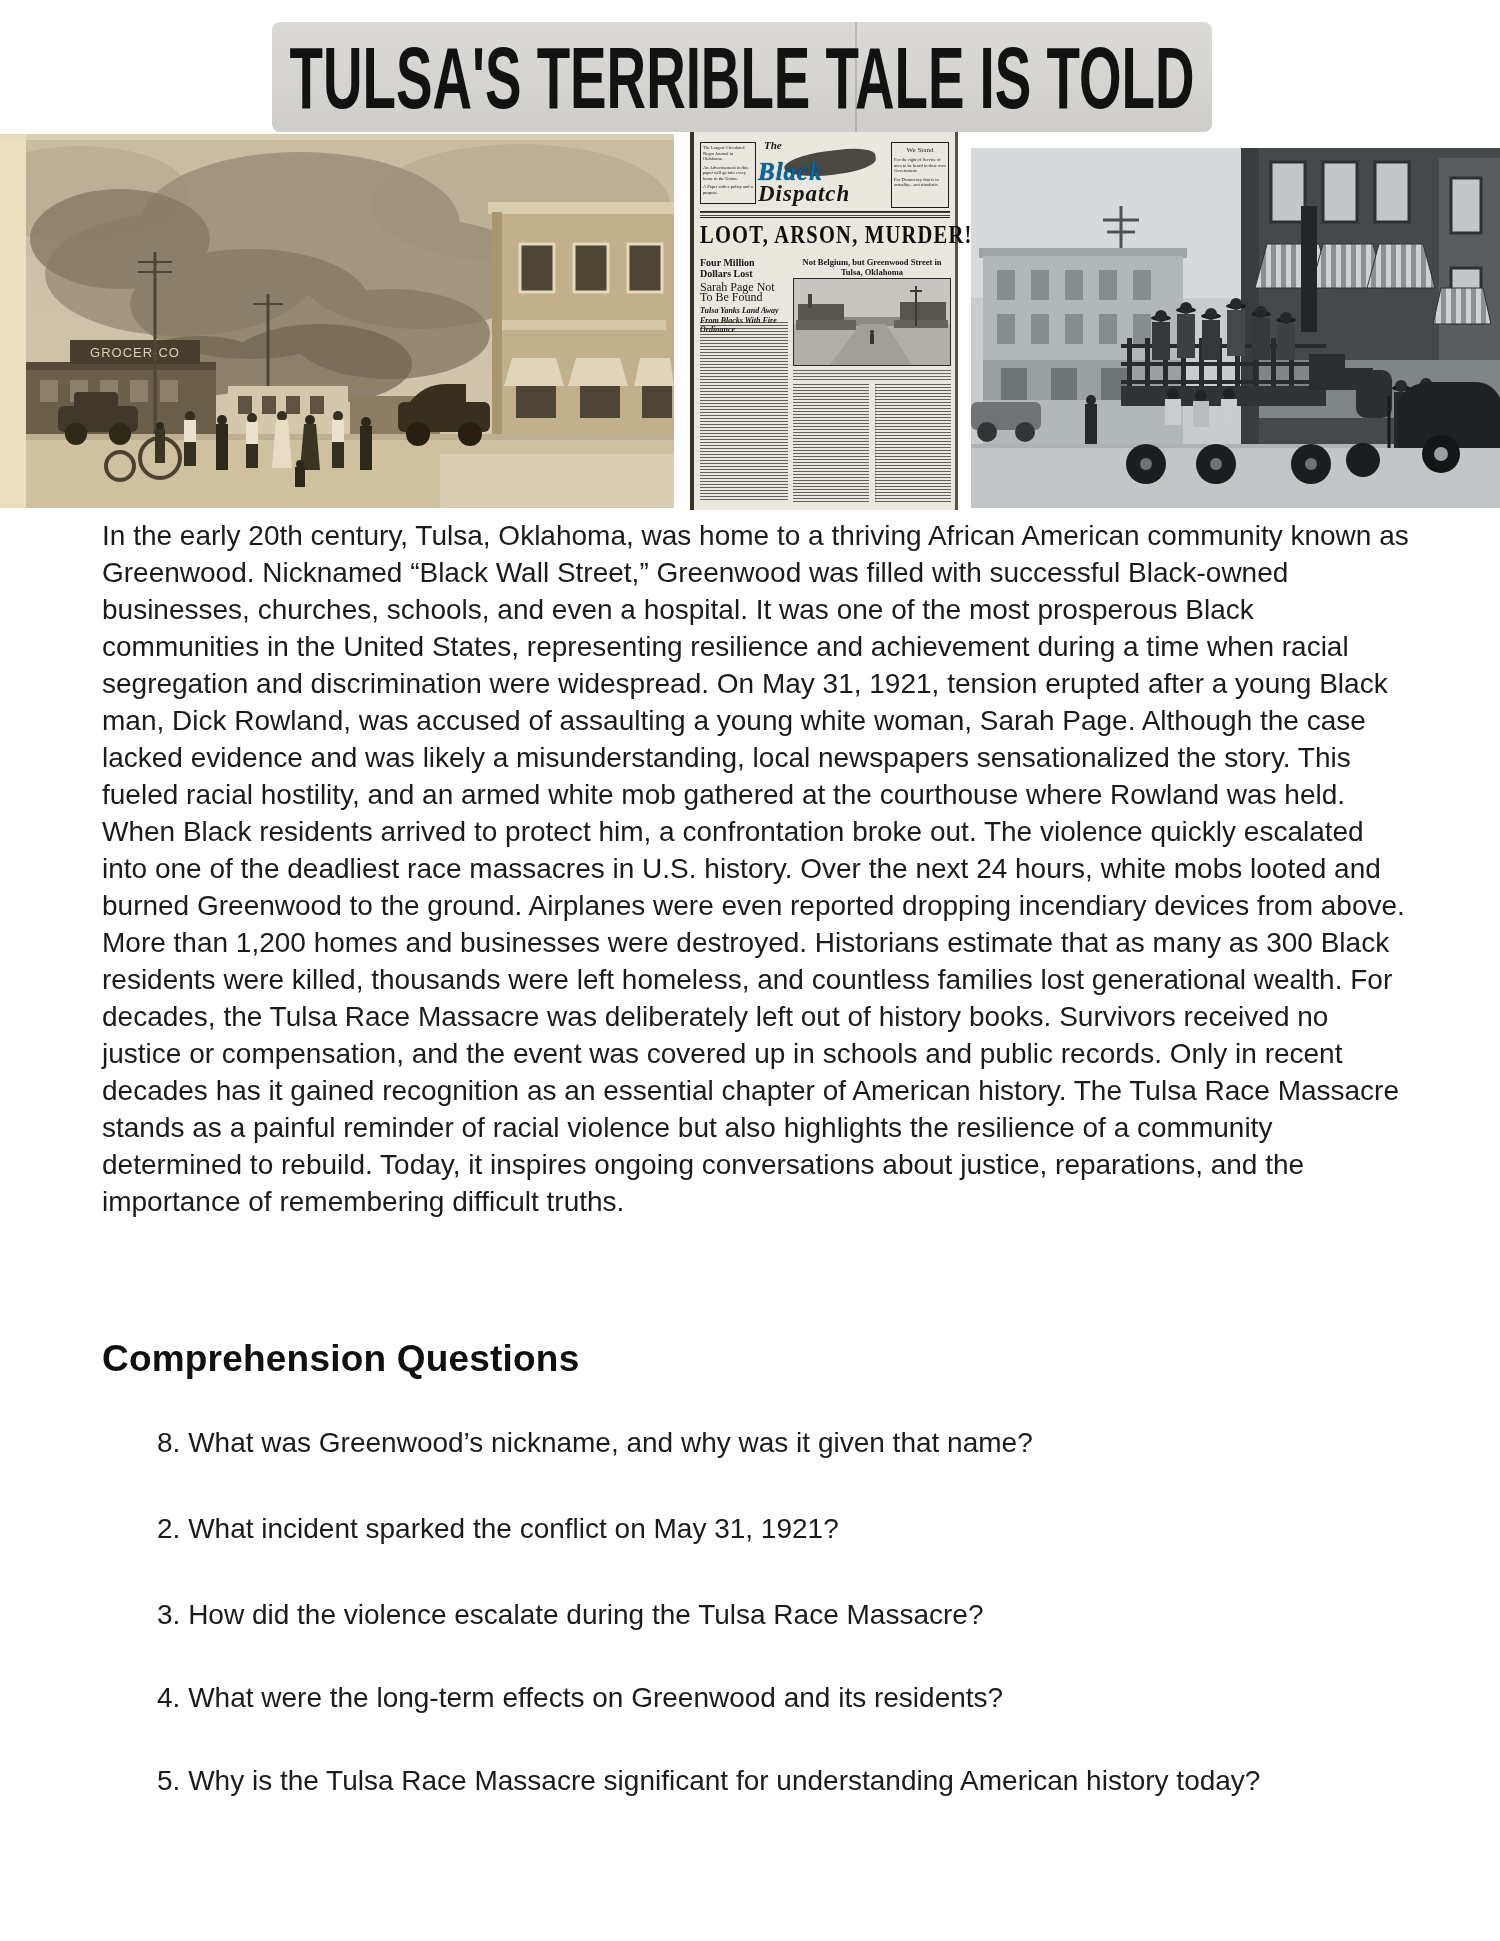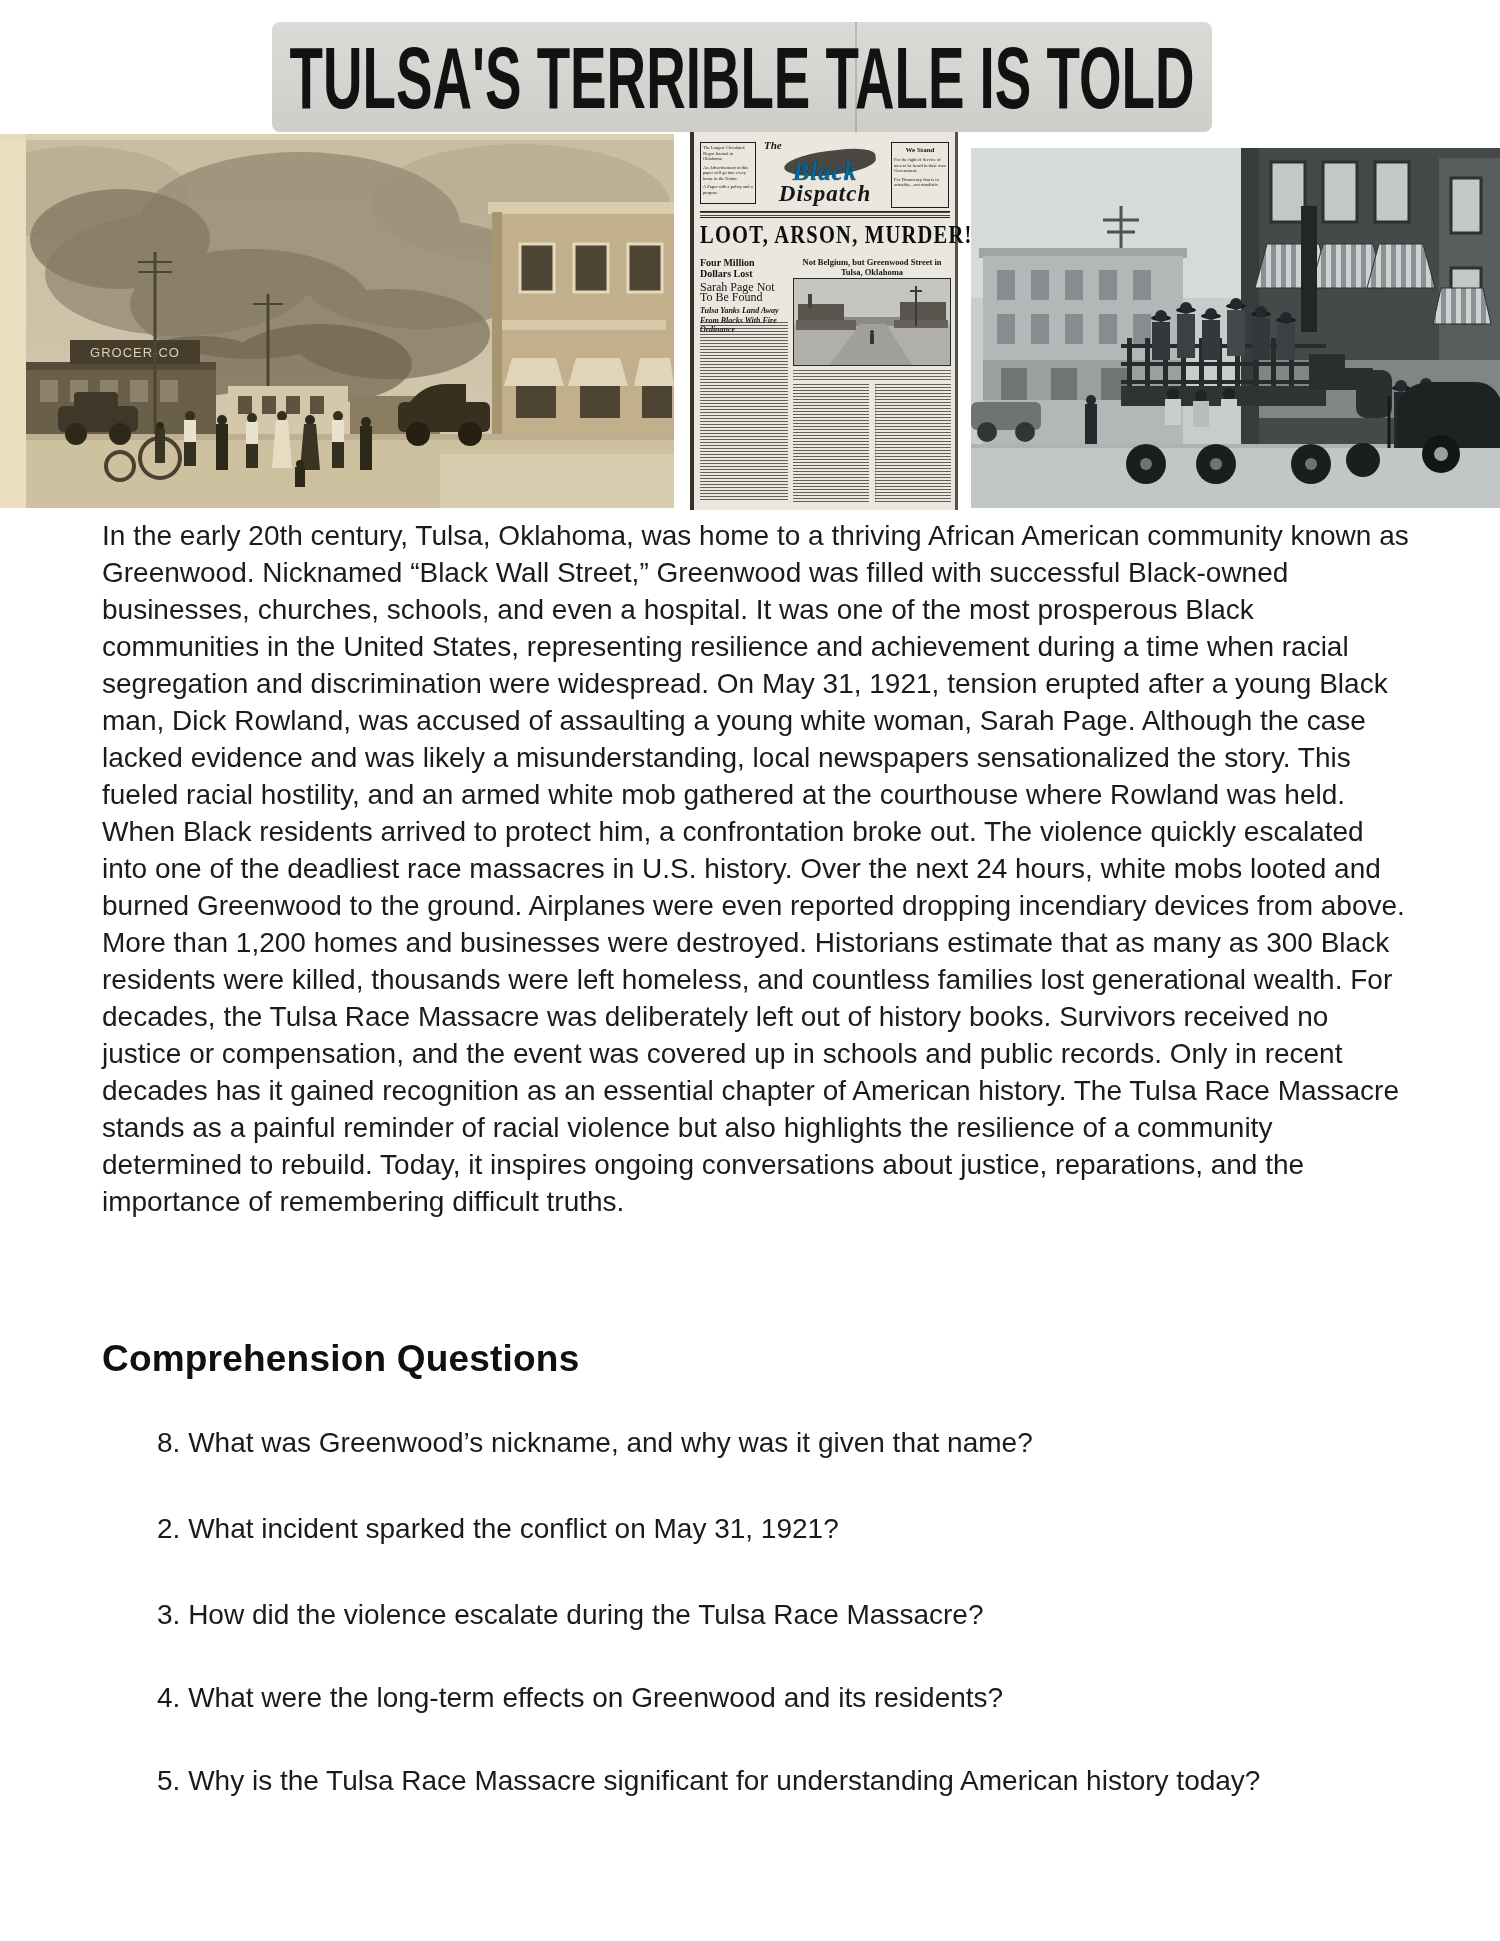--- a/index.html
+++ b/index.html
@@ -35,25 +35,25 @@
     position:absolute; left:6px; top:10px; width:56px; height:62px;
     border:1px solid #1d1d1d; padding:2px; box-sizing:border-box;
     font-size:4.5px; line-height:5.5px; overflow:hidden;
   }
   .np-ear-left p { margin:0 0 3px 0; }
   .np-ear-right {
     position:absolute; right:6px; top:10px; width:58px; height:66px;
     border:1px solid #1d1d1d; padding:2px; box-sizing:border-box;
     text-align:center; overflow:hidden;
   }
-  .np-ear-right .we-stand { font-size:7px; font-weight:bold; margin:1px 0 3px 0; }
+  .np-ear-right .we-stand { font-size:7px; font-weight:normal; margin:1px 0 3px 0; }
   .np-ear-right p { font-size:4.5px; line-height:5.5px; margin:0 0 3px 0; text-align:left; }
   .np-masthead {
     position:absolute; left:64px; top:6px; width:134px; height:70px;
-    text-align:center; font-style:italic;
+    text-align:left; font-style:italic;
   }
   .np-the { position:absolute; left:6px; top:1px; font-size:11px; font-weight:bold; }
   .np-eagle {
     position:absolute; left:26px; top:13px; width:92px; height:24px;
     background:#2d2b27; border-radius:50% 40% 45% 55%; transform:rotate(-7deg); opacity:.85;
   }
   .np-black {
     position:relative; margin-top:20px; font-size:25px; font-weight:bold;
     letter-spacing:1px; color:#0369a1; text-shadow:0 0 1px #111;
   }

